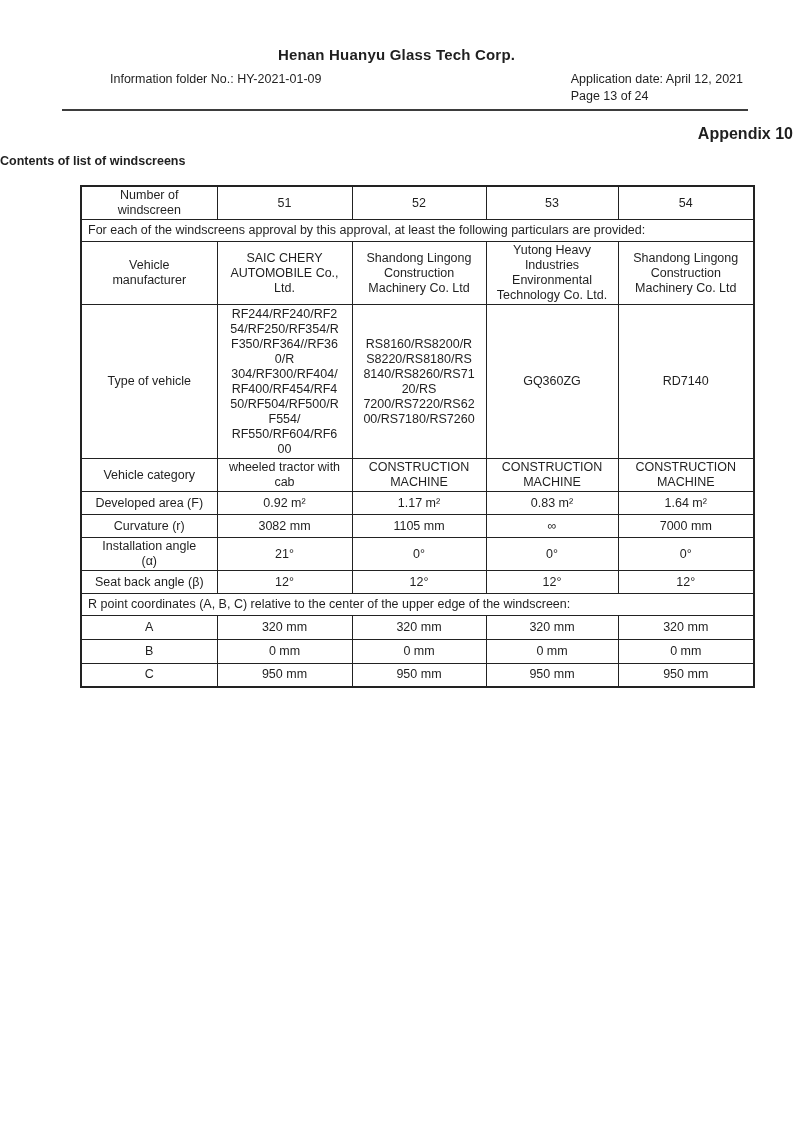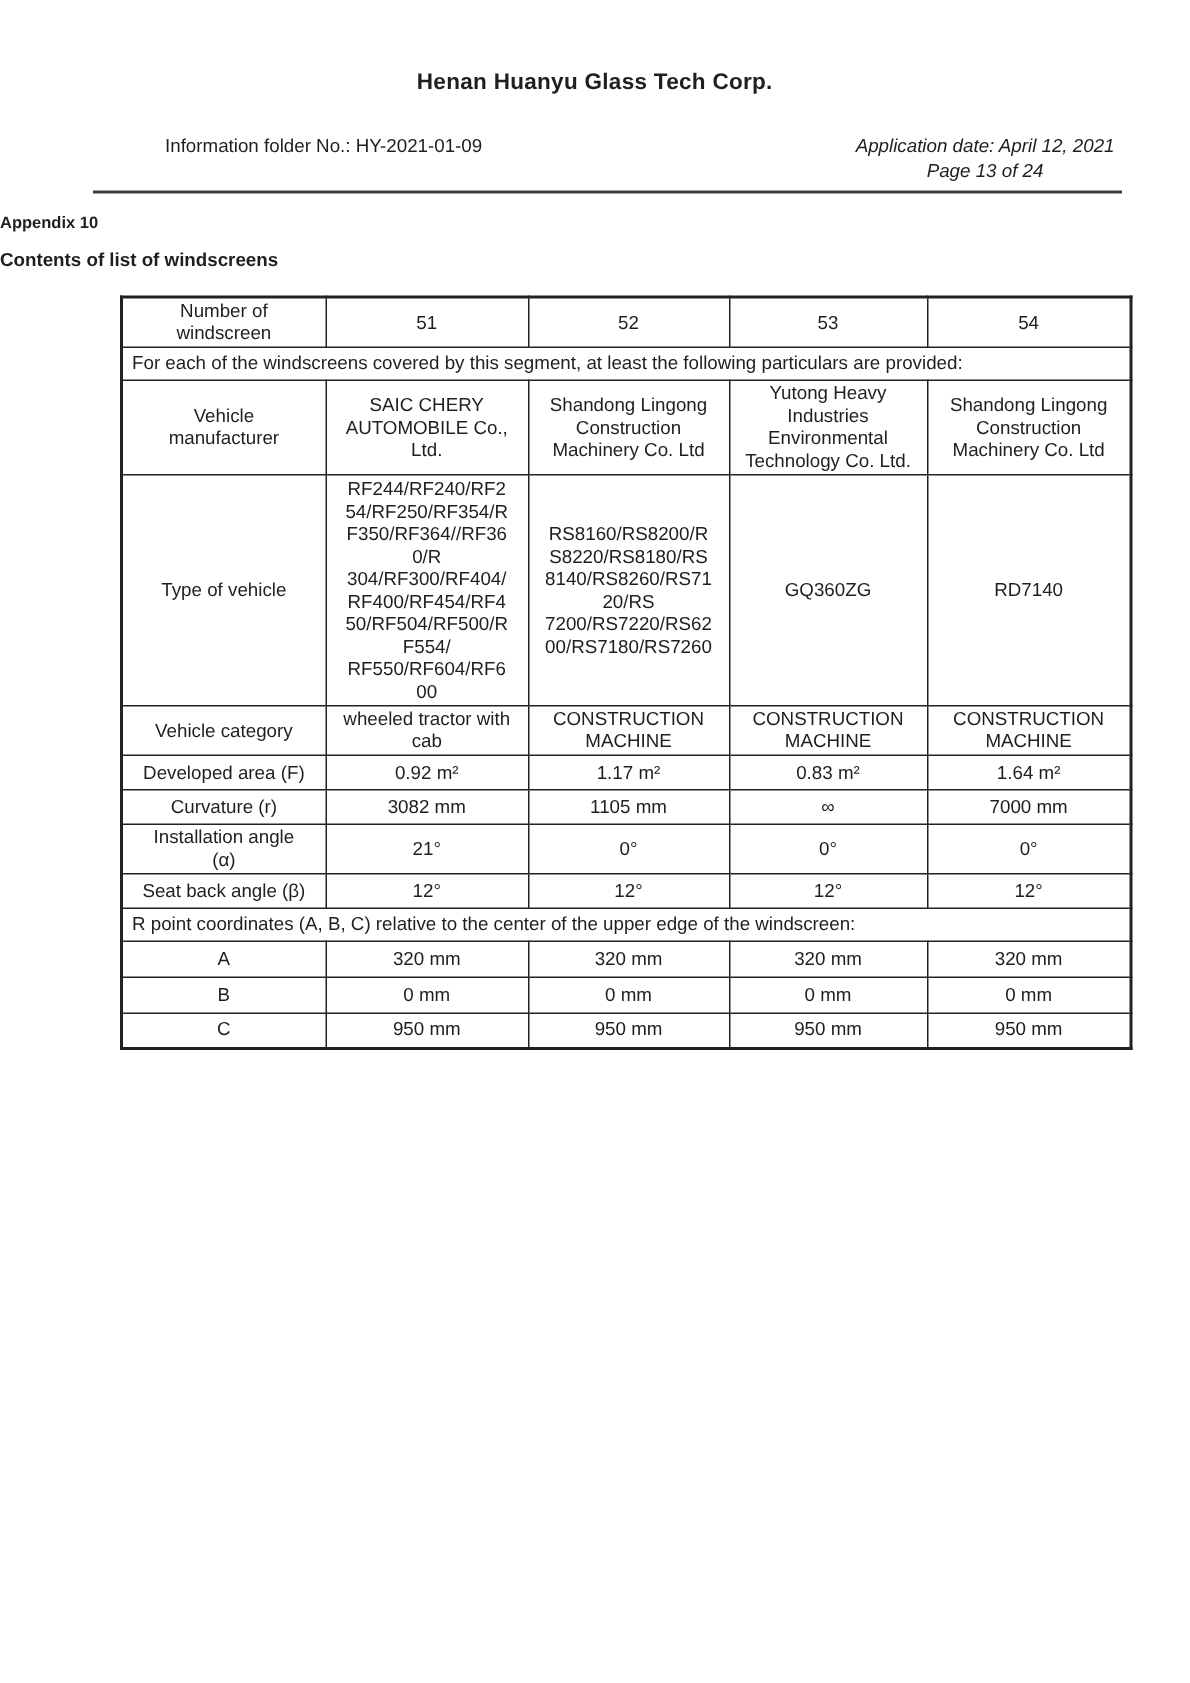--- a/index.html
+++ b/index.html
@@ -17,34 +17,34 @@
     text-align: center;
     font-weight: bold;
     font-size: 15px;
     padding-top: 46px;
     letter-spacing: 0.2px;
   }
   .info-row {
     display: flex;
     justify-content: space-between;
     align-items: flex-start;
-    margin: 26px 50px 0 110px;
+    margin: 8px 50px 0 110px;
     font-size: 12.5px;
     line-height: 17px;
   }
-  .info-right { text-align: center; font-style: italic; }
+  .info-right { text-align: left; }
   .rule {
     height: 2px;
     background: #3d3d3d;
     margin: 4px 45px 0 62px;
   }
   .appendix-title {
-    text-align: left;
+    text-align: right;
     font-weight: bold;
-    font-size: 11px;
+    font-size: 16px;
     margin-top: 14px;
   }
   .appendix-subtitle {
     text-align: left;
     font-weight: bold;
     font-size: 12.5px;
     margin-top: 11px;
   }
   table.ws {
     border-collapse: collapse;
@@ -101,21 +101,21 @@
     <tbody>
       <tr style="height:31px">
         <td>Number of
 windscreen</td>
         <td>51</td>
         <td>52</td>
         <td>53</td>
         <td>54</td>
       </tr>
       <tr style="height:22px">
-        <td class="note" colspan="5">For each of the windscreens covered by this segment, at least the following particulars are provided:</td>
+        <td class="note" colspan="5">For each of the windscreens approval by this approval, at least the following particulars are provided:</td>
       </tr>
       <tr style="height:63px">
         <td>Vehicle
 manufacturer</td>
         <td>SAIC CHERY
 AUTOMOBILE Co.,
 Ltd.</td>
         <td>Shandong Lingong
 Construction
 Machinery Co. Ltd</td>

